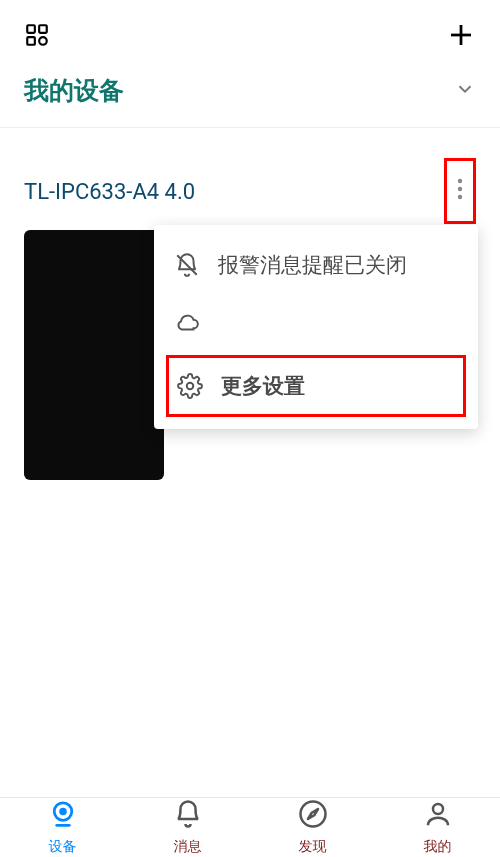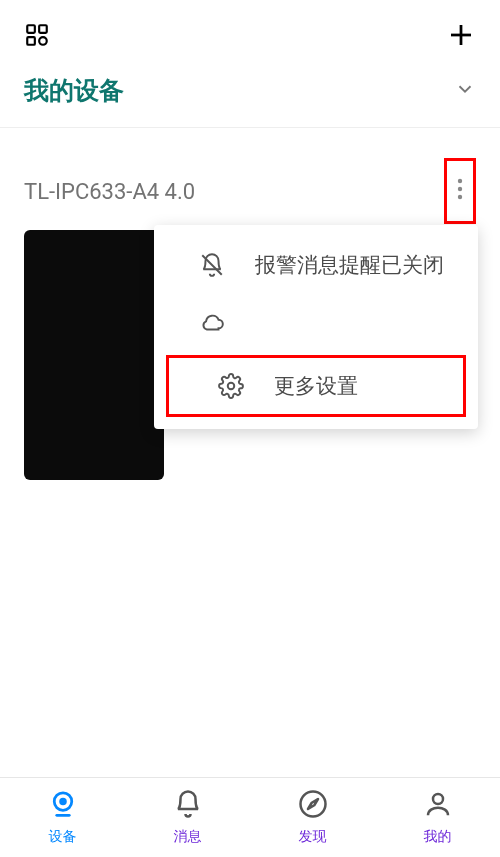--- a/index.html
+++ b/index.html
@@ -37,21 +37,21 @@
       color: #0f766e;
     }
     .device-row {
       display: flex;
       justify-content: space-between;
       align-items: center;
       padding: 30px 24px 16px 24px;
     }
     .device-name {
       font-size: 22px;
-      color: #737373;
+      color: #0c4a6e;
     }
     .more-button-wrapper {
       padding: 6px 3px;
     }
     .more-highlight {
       border: 3px solid #ff0000;
       padding: 16px 6px;
       display: inline-block;
     }
     .preview {
@@ -71,60 +71,60 @@
       width: 324px;
       background: #ffffff;
       border-radius: 4px;
       box-shadow: 0 4px 16px rgba(0,0,0,0.18);
       padding: 10px 0;
     }
     .popup-item {
       display: flex;
       align-items: center;
       padding: 16px 20px;
-      gap: 30px;
-      margin-left: 25px;
+      gap: 18px;
     }
     .popup-item svg {
       flex-shrink: 0;
       display: block;
     }
     .popup-label {
       font-size: 21px;
       color: #4a4a4a;
     }
     .popup-highlight {
       margin: 2px 12px;
       border: 3px solid #ff0000;
-      padding: 2px 16px;
+      padding: 2px 0;
+      font-weight: bold;
     }
     .popup-highlight .popup-item {
       padding: 12px 8px;
     }
     .bottom-nav {
       position: absolute;
       bottom: 0;
       left: 0;
       right: 0;
-      height: 80px;
+      height: 60px;
       border-top: 1px solid #e6e6e6;
       display: flex;
       background: #ffffff;
     }
     .nav-item {
       flex: 1;
       display: flex;
       flex-direction: column;
       align-items: center;
       justify-content: center;
       gap: 5px;
     }
     .nav-label {
       font-size: 14px;
-      color: #6d28d9;
+      color: #7f1d1d;
     }
     .nav-item.active .nav-label {
       color: #0488ff;
     }
   </style>
 </head>
 <body>
 
 <div class="top-bar">
   <span>

